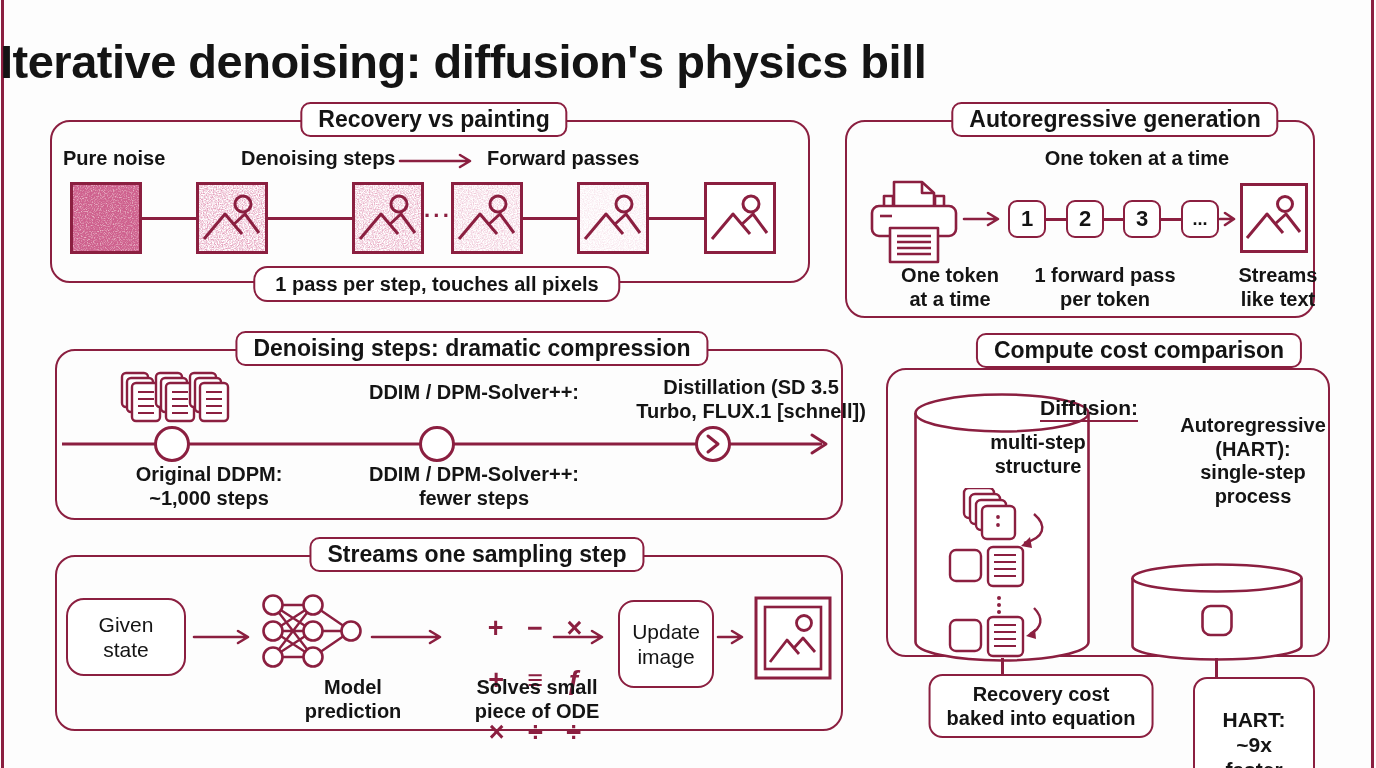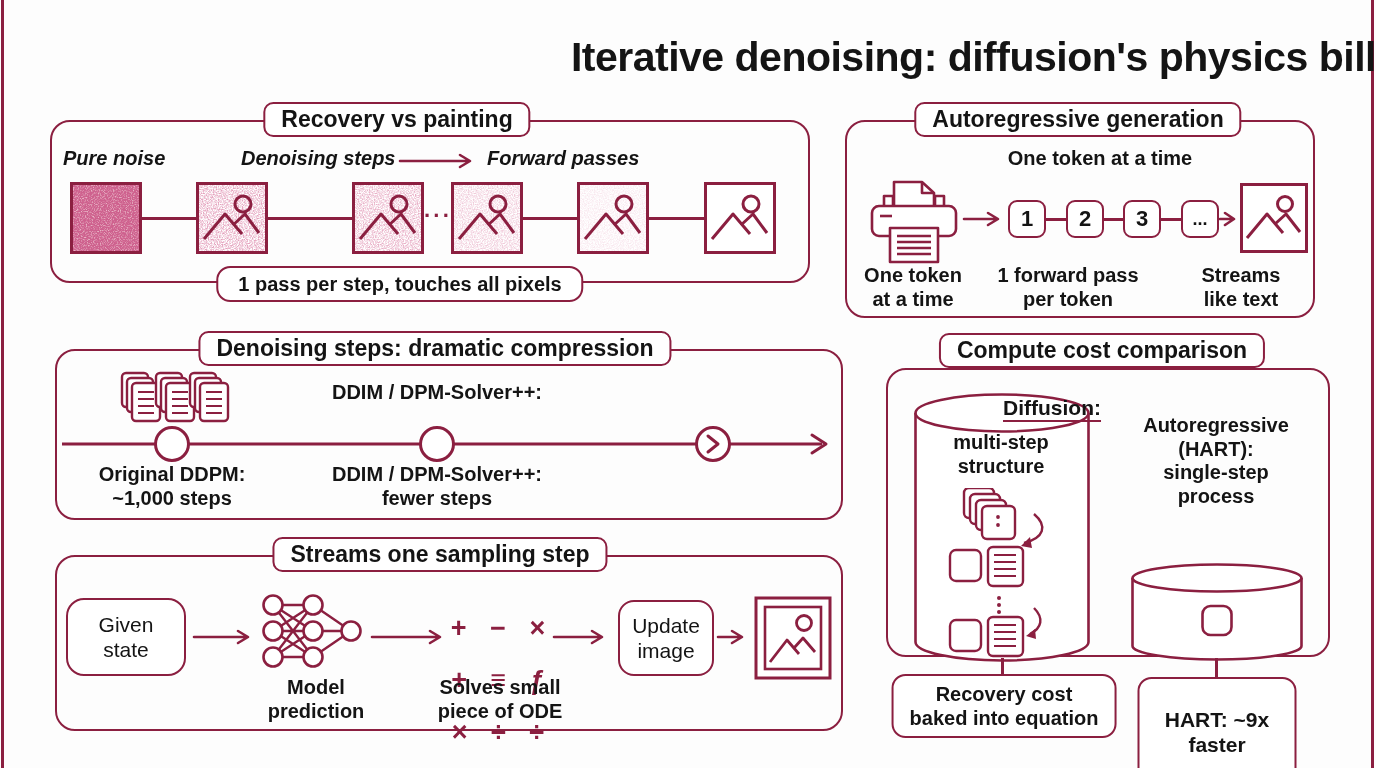--- a/index.html
+++ b/index.html
@@ -1,29 +1,29 @@
 <!DOCTYPE html>
 <html><head>
 <meta charset="utf-8">
 <style>
   :root { --mar:#8b1f40; --ink:#141414; }
   * { margin:0; padding:0; box-sizing:border-box; }
   body { background:#e9e9e9; font-family:"Liberation Sans","DejaVu Sans",sans-serif; }
   .canvas { position:relative; width:1376px; height:768px; background:#fdfdfd; overflow:hidden; }
   .abs { position:absolute; }
-  .cx { transform:translateX(-50%); }
+  .cx { transform:translateX(-50%);margin-left:37px; }
   .edge { position:absolute; top:0; width:2.5px; height:768px; background:var(--mar); }
-  .title { position:absolute; top:34px; left:0; width:100%; text-align:right;
-           font-size:41px; font-weight:700; color:var(--ink); letter-spacing:-0.5px; }
+  .title { position:absolute; top:34px; left:0; width:100%; text-align:left;
+           font-size:47px; font-weight:700; color:var(--ink); letter-spacing:-0.5px; }
   .panel { position:absolute; border:2.6px solid var(--mar); border-radius:20px; background:transparent; }
   .ptitle { position:absolute; background:#fff; border:2.6px solid var(--mar); border-radius:10px;
             font-size:23px; font-weight:700; color:var(--ink); padding:2px 16px; white-space:nowrap; z-index:5; }
   .lbl { position:absolute; font-weight:700; color:var(--ink); font-size:20px; line-height:1.18;
          white-space:pre-line; text-align:center; }
-  .lbl.left { text-align:left; white-space:nowrap;font-style:italic; }
+  .lbl.left { text-align:left; white-space:nowrap; }
   .tbox { position:absolute; width:38px; height:38px; border:2.6px solid var(--mar); border-radius:9px;
           background:#fff; display:flex; align-items:center; justify-content:center;
           font-weight:700; font-size:22px; color:var(--ink); }
   .rbox { position:absolute; border:2.6px solid var(--mar); border-radius:16px; background:#fff;
           display:flex; align-items:center; justify-content:center; text-align:center;
           font-weight:400; color:var(--ink); font-size:21px; line-height:1.2; white-space:pre-line; }
   .conn { position:absolute; background:var(--mar); }
   .dots { position:absolute; color:var(--mar); font-weight:700; font-size:22px; letter-spacing:2px; }
   .math { position:absolute; color:var(--mar); font-weight:700; font-size:27px;
           letter-spacing:8px; line-height:26px; text-align:center; white-space:pre-line; }
@@ -193,20 +193,22 @@
       <rect x="48" y="12" width="28" height="38" rx="4"></rect>
       <path d="M54 21 H70 M54 28 H70 M54 35 H70 M54 42 H70" fill="none" stroke-width="2.1"></path>
       <rect x="72" y="2" width="26" height="34" rx="4"></rect>
         <rect x="77" y="7" width="26" height="34" rx="4"></rect>
       <rect x="82" y="12" width="28" height="38" rx="4"></rect>
       <path d="M88 21 H104 M88 28 H104 M88 35 H104 M88 42 H104" fill="none" stroke-width="2.1"></path>
     </g>
   </svg>
 
   <div class="lbl cx" style="left:437px; top:381px; white-space:nowrap">DDIM / DPM-Solver++:</div>
+  <div class="lbl cx" style="left:714px; top:376px">Distillation (SD 3.5
+Turbo, FLUX.1 [schnell])</div>
 
   <svg class="abs" style="left:60px; top:424px" width="780" height="40">
     <path d="M2 20 H762" fill="none" stroke="#8b1f40" stroke-width="3"></path>
     <path d="M752 11 L766 20 L752 29" fill="none" stroke="#8b1f40" stroke-width="3" stroke-linecap="round" stroke-linejoin="round"></path>
     <circle cx="112" cy="20" r="16.5" fill="#fff" stroke="#8b1f40" stroke-width="3"></circle>
     <circle cx="377" cy="20" r="16.5" fill="#fff" stroke="#8b1f40" stroke-width="3"></circle>
     <circle cx="653" cy="20" r="16.5" fill="#fff" stroke="#8b1f40" stroke-width="3"></circle>
     <path d="M648 12 L658 20 L648 28" fill="none" stroke="#8b1f40" stroke-width="3" stroke-linecap="round" stroke-linejoin="round"></path>
   </svg>
 
@@ -251,21 +253,21 @@
     <div>+ ≡ ƒ</div>
     <div>× ÷ ÷</div>
   </div>
   <div class="lbl cx" style="left:500px; top:676px">Solves small
 piece of ODE</div>
 
   <svg class="abs" style="left:552px; top:628px" width="62" height="18">
     <path d="M2 9 H48 M40 3 L50 9 L40 15" fill="none" stroke="#8b1f40" stroke-width="2.6" stroke-linecap="round" stroke-linejoin="round"></path>
   </svg>
 
-  <div class="rbox" style="left:618px; top:600px; width:96px; height:76px">Update
+  <div class="rbox" style="left:618px; top:600px; width:96px; height:88px">Update
 image</div>
 
   <svg class="abs" style="left:716px; top:628px" width="38" height="18">
     <path d="M2 9 H24 M16 3 L26 9 L16 15" fill="none" stroke="#8b1f40" stroke-width="2.6" stroke-linecap="round" stroke-linejoin="round"></path>
   </svg>
 
   <svg class="abs" style="left:754px; top:596px" width="78" height="84">
     <rect x="2" y="2" width="74" height="80" fill="#fff" stroke="#8b1f40" stroke-width="3"></rect>
     <rect x="11" y="11" width="56" height="62" fill="none" stroke="#8b1f40" stroke-width="2.6"></rect>
     <g fill="none" stroke="#8b1f40" stroke-width="2.8" stroke-linejoin="round">

